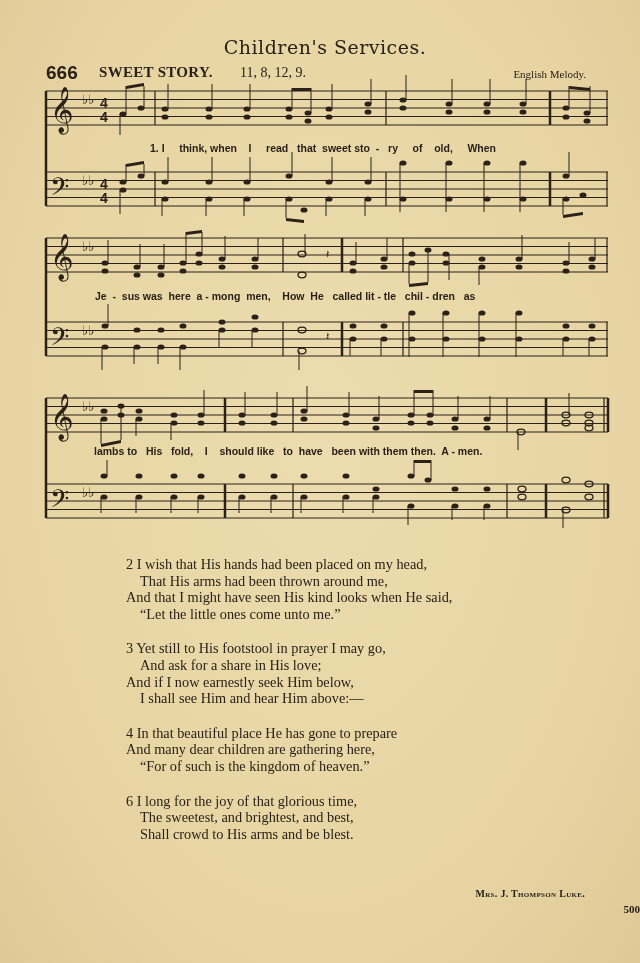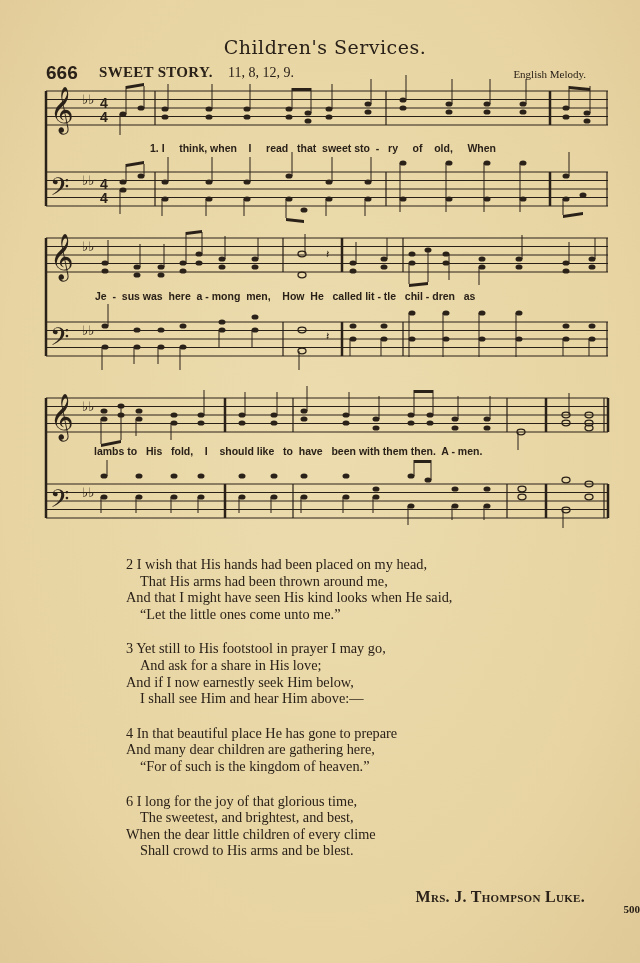--- a/index.html
+++ b/index.html
@@ -4,27 +4,27 @@
 <style>
   html,body{margin:0;padding:0;}
   body{width:640px;height:963px;background:#e9d7a6;position:relative;overflow:hidden;
        font-family:"Liberation Serif","DejaVu Serif",serif;color:#2a2118;}
   .page{position:absolute;left:0;top:0;width:640px;height:963px;
         background:radial-gradient(ellipse at 50% 45%,#ecdcae 0%,#e7d4a2 70%,#dfc996 100%);}
   .section-title{position:absolute;top:36px;left:5px;width:640px;text-align:center;
         font-family:"DejaVu Serif",serif;font-weight:normal;font-size:19px;letter-spacing:0.5px;color:#2a2118;}
   .hymn-number{position:absolute;top:62px;left:46px;font-family:"Liberation Sans",sans-serif;font-weight:bold;font-size:19px;}
   .tune-name{position:absolute;top:64px;left:99px;font-family:"Liberation Serif",serif;font-weight:bold;font-size:15px;letter-spacing:0.3px;text-align:right;}
-  .meter{position:absolute;top:65px;left:228px;font-size:14px;}
+  .meter{position:absolute;top:65px;left:240px;font-size:14px;}
   .composer{position:absolute;top:68px;right:54px;font-size:11px;}
   .verses{position:absolute;left:126px;top:538px;font-size:14.3px;line-height:16.6px;}
   .verse{margin-bottom:6px;margin-top:18px;}
   .verse .line{white-space:pre;}
   .verse .line.indent{padding-left:14px;}
-  .author{position:absolute;top:888px;right:55px;font-size:16px;font-weight:bold;letter-spacing:0.3px;font-variant:small-caps;margin-left:20px;}
+  .author{position:absolute;top:888px;right:55px;font-size:10px;font-weight:bold;letter-spacing:0.3px;font-variant:small-caps;margin-left:20px;}
   .page-number{position:absolute;top:903px;left:0;width:640px;text-align:right;font-size:11px;font-weight:bold;}
   svg{position:absolute;left:0;top:0;}
 </style>
 </head>
 <body>
 
 <div class="page">
 
   <div class="section-title">Children's Services.</div>
   <div class="hymn-number">666</div>
@@ -458,20 +458,19 @@
       <div class="line indent">I shall see Him and hear Him above:—</div>
     </div>
     <div class="verse">
       <div class="line">4 In that beautiful place He has gone to prepare</div>
       <div class="line">And many dear children are gathering here,</div>
       <div class="line indent">“For of such is the kingdom of heaven.”</div>
     </div>
     <div class="verse">
       <div class="line">6 I long for the joy of that glorious time,</div>
       <div class="line indent">The sweetest, and brightest, and best,</div>
-      <div class="line">When the dear little children of every clime</div>
       <div class="line indent">Shall crowd to His arms and be blest.</div>
     </div>
   </div>
 
   <div class="author">Mrs. J. Thompson Luke.</div>
   <div class="page-number">500</div>
 </div>
 
 </body></html>

